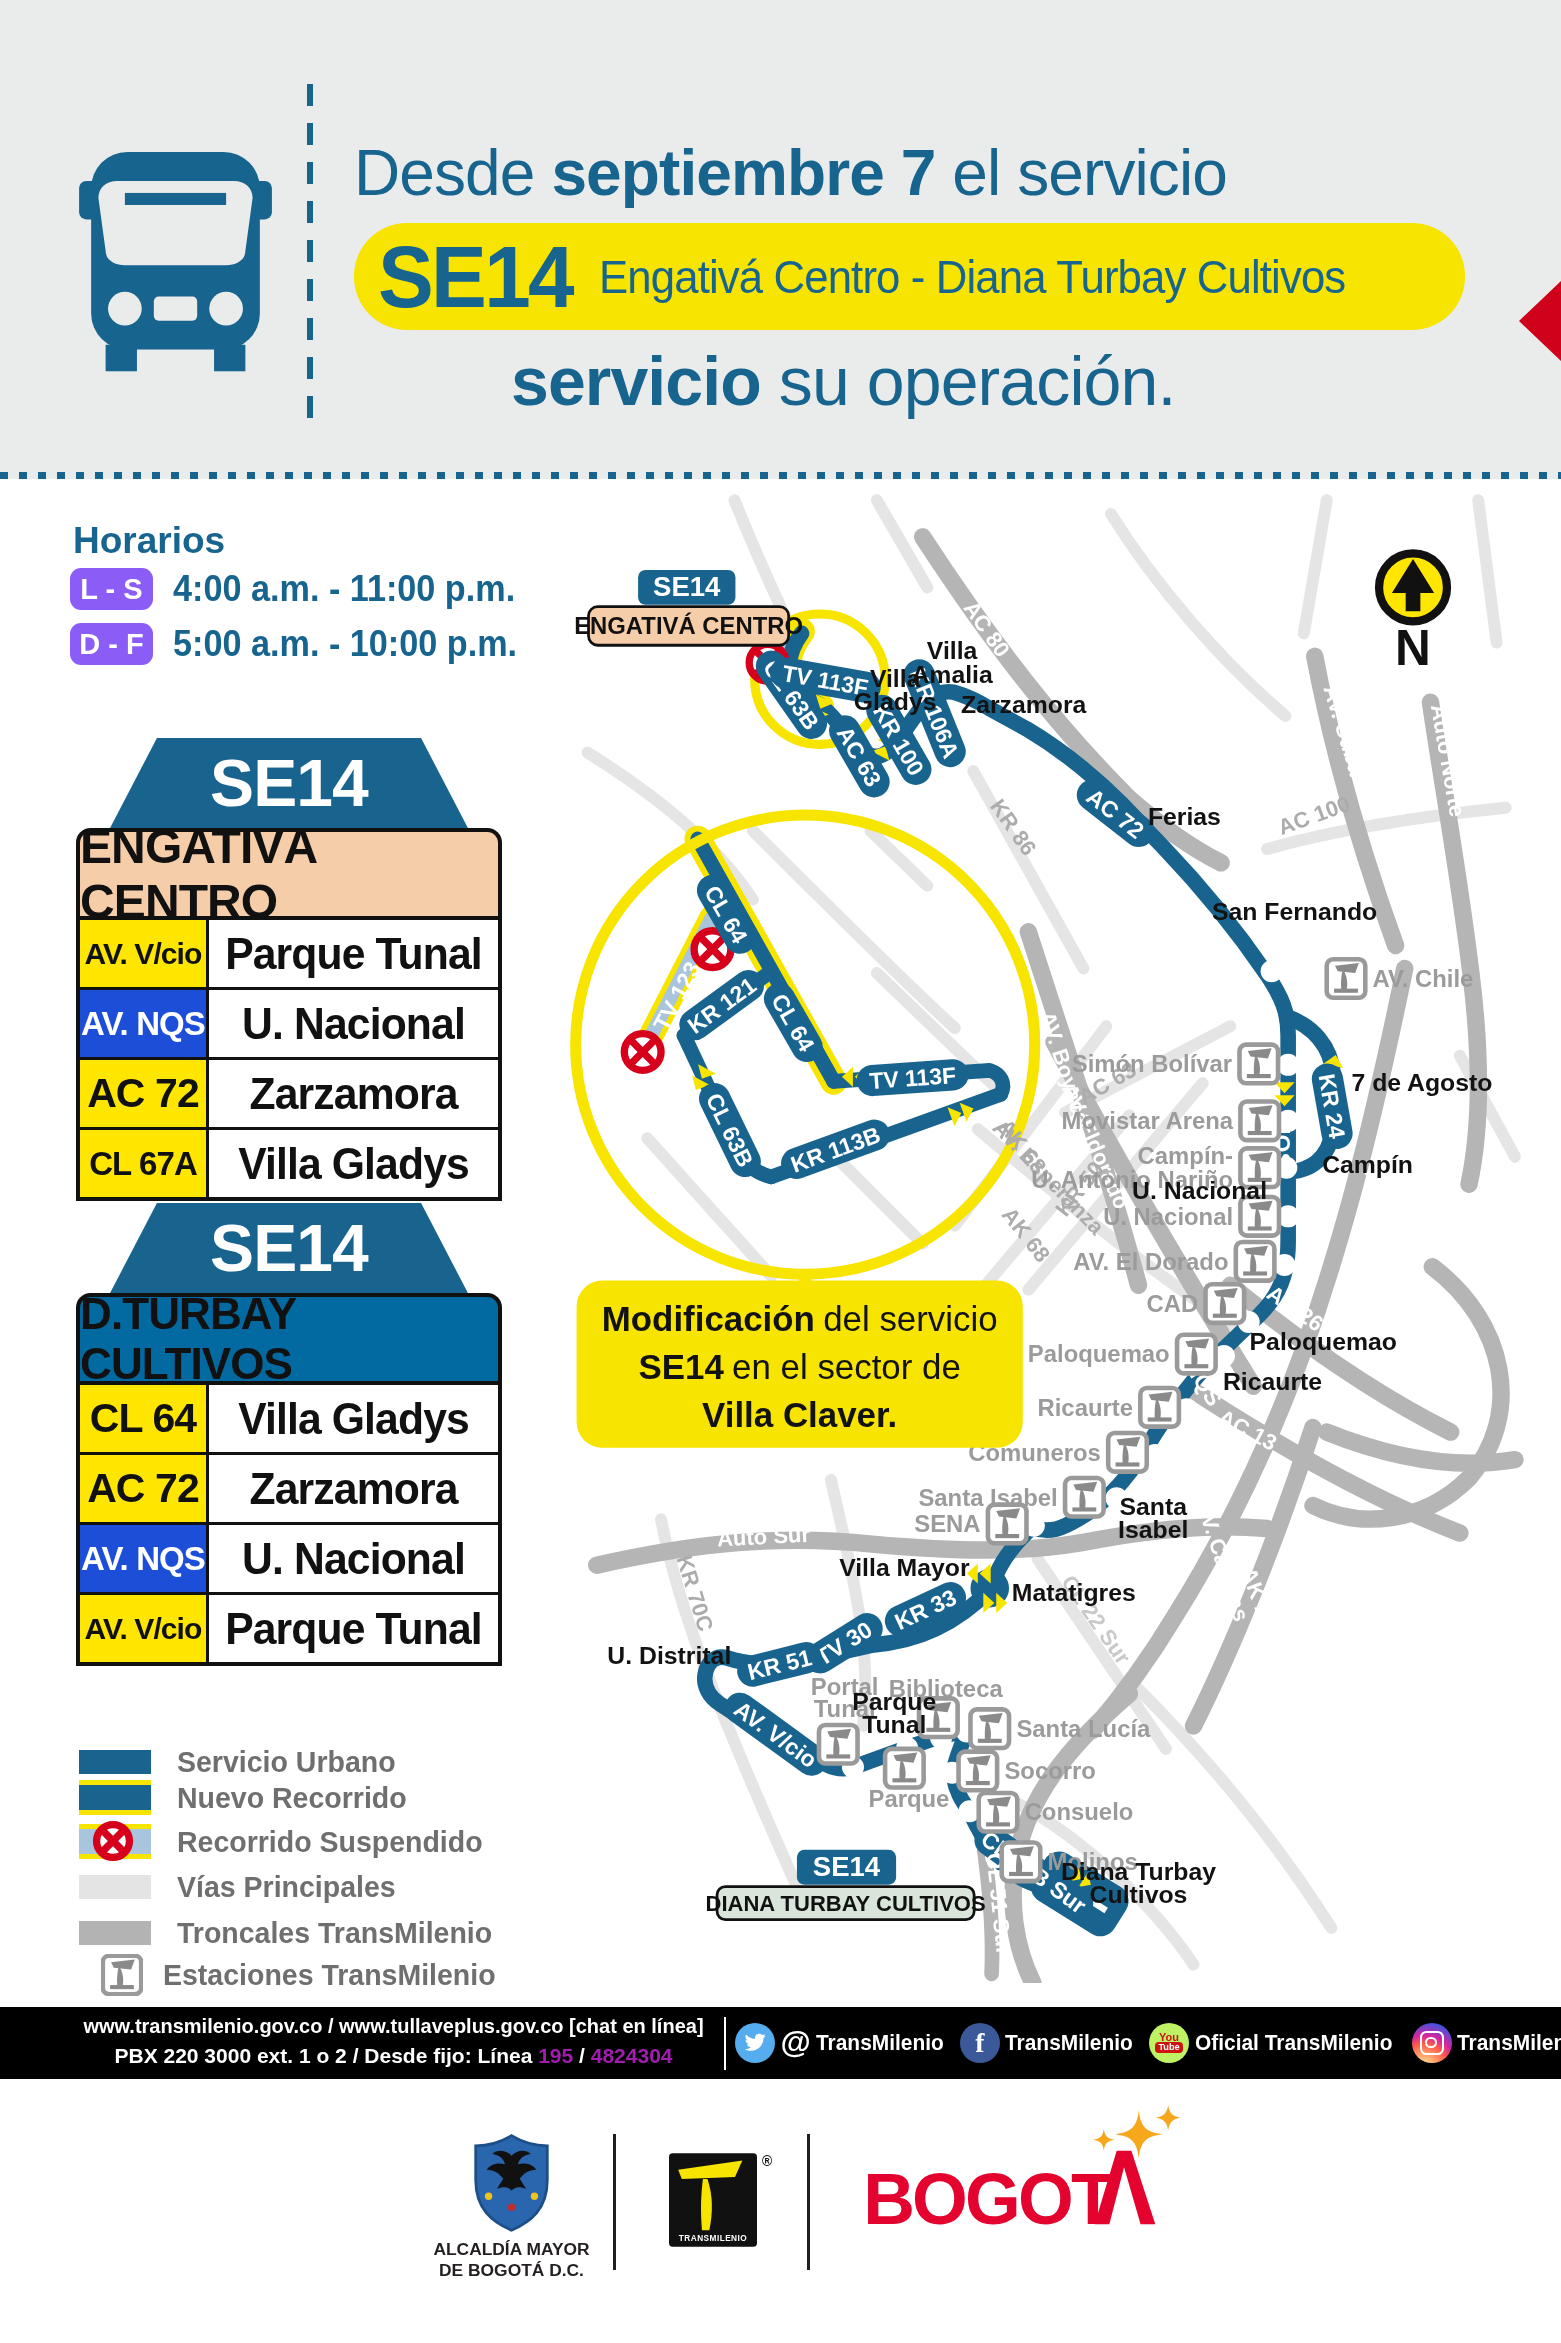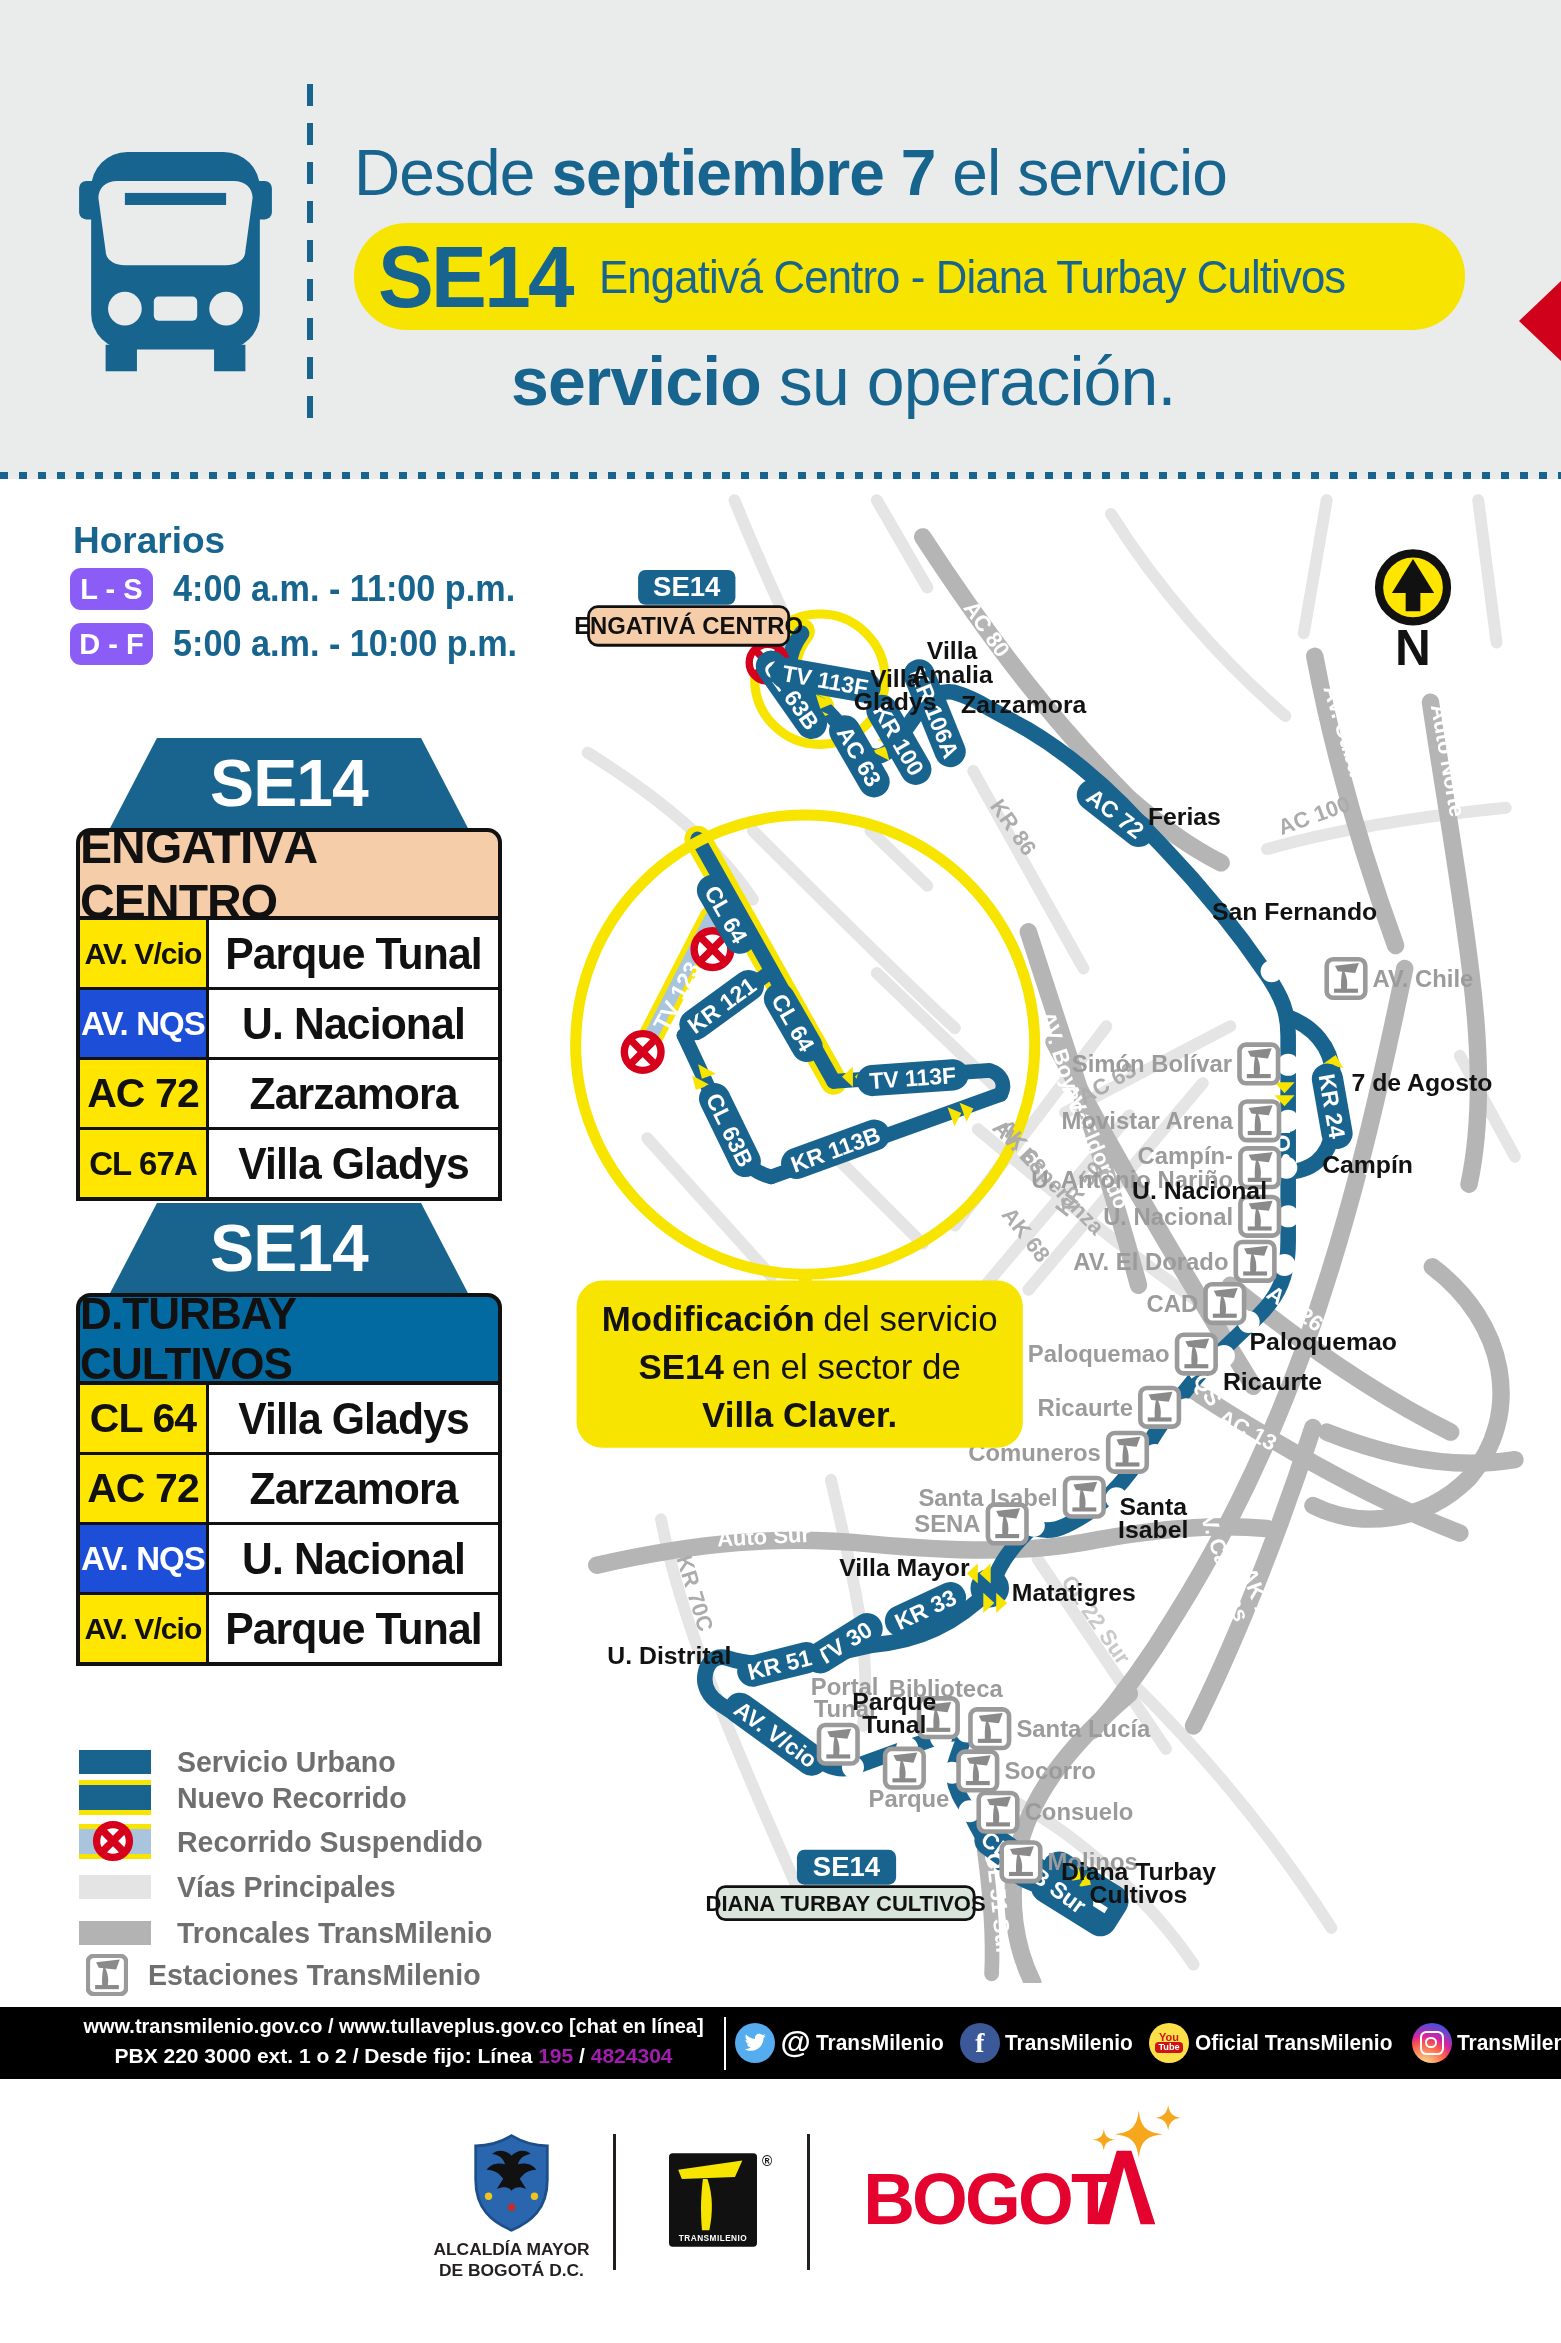--- a/index.html
+++ b/index.html
@@ -56,21 +56,21 @@
   
   .fbar{position:absolute;left:0;top:2007px;width:1561px;height:72px;background:#000;}
   .fleft{position:absolute;left:72px;top:2015px;width:643px;text-align:center;color:#fff;font-weight:bold;}
   .fl1{font-size:20px;white-space:nowrap;}
   .fl2{font-size:21px;margin-top:5.5px;white-space:nowrap;}
   .ylw{color:#a21caf;}
   .fsep{position:absolute;left:724px;top:2017px;width:1.8px;height:53px;background:#fff;}
   .fsocial{position:absolute;left:735px;top:2007px;height:72px;display:flex;align-items:center;}
   .scircle{width:40px;height:40px;border-radius:50%;display:flex;align-items:center;justify-content:center;flex:none;}
   .tw{background:#55ACEE;} .fb{background:#3B5998;}
-  .yt{background:#fde047;flex-direction:column;}
+  .yt{background:#bef264;flex-direction:column;}
   .ig{background:radial-gradient(circle at 30% 110%,#fdf497 0%,#fd5949 45%,#d6249f 60%,#285AEB 90%);}
   .handle{color:#fff;font-size:22px;font-weight:bold;margin:0 9.2px 0 5.5px;white-space:nowrap;transform:scaleX(.95);transform-origin:left;}
   .at{color:#fff;font-size:31px;font-weight:bold;margin-left:5.5px;}
   .fbf{color:#fff;font-size:27.5px;font-weight:bold;font-family:"Liberation Serif",serif;}
   .ytyou{color:#CE1312;font-size:11px;font-weight:bold;line-height:9.2px;}
   .yttube{background:#CE1312;color:#fff;font-size:9.2px;font-weight:bold;border-radius:3.7px;padding:0.9px 3.7px;line-height:9.2px;}
   .igcam{width:20px;height:20px;border:2.8px solid #fff;border-radius:6.4px;position:relative;}
   .igcam:after{content:"";position:absolute;left:3.7px;top:3.7px;width:7.3px;height:7.3px;border:2.8px solid #fff;border-radius:50%;}
   
   .alc-cap{position:absolute;left:395px;top:2239px;width:233px;text-align:center;color:#231F20;font-weight:bold;font-size:17.4px;line-height:21px;}
@@ -196,21 +196,21 @@
     <div class="lg-label">Recorrido Suspendido</div>
   </div>
   <div class="lg-row" style="left:79px;top:1870px">
     <div class="lg-bar bar-light"></div>
     <div class="lg-label">Vías Principales</div>
   </div>
   <div class="lg-row" style="left:79px;top:1916px">
     <div class="lg-bar bar-gray"></div>
     <div class="lg-label">Troncales TransMilenio</div>
   </div>
-  <div class="lg-row" style="left:77px;top:1954px">
+  <div class="lg-row" style="left:92px;top:1954px">
     <svg width="42" height="42" viewBox="-23 -23 46 46" style="margin-left:9.2px">
       <rect x="-21" y="-21" width="42" height="42" rx="7" fill="#fff" stroke="#9A9A9A" stroke-width="5"></rect>
       <path d="M-12,-14 L14,-17 L10,-6 L-9,-8 Z" fill="#8A8A8A"></path>
       <path d="M-2,-8 C2,0 2,8 0,15 L-5,15 C-6,4 -5,-3 -4,-8 Z" fill="#8A8A8A"></path>
       <rect x="-13" y="11" width="26" height="4.5" fill="#8A8A8A"></rect>
     </svg>
     <div class="lg-label" style="margin-left:20px">Estaciones TransMilenio</div>
   </div>
 
   <svg viewBox="560 535 1140 1625" style="position:absolute;left:514px;top:491px" width="1047" height="1492">

